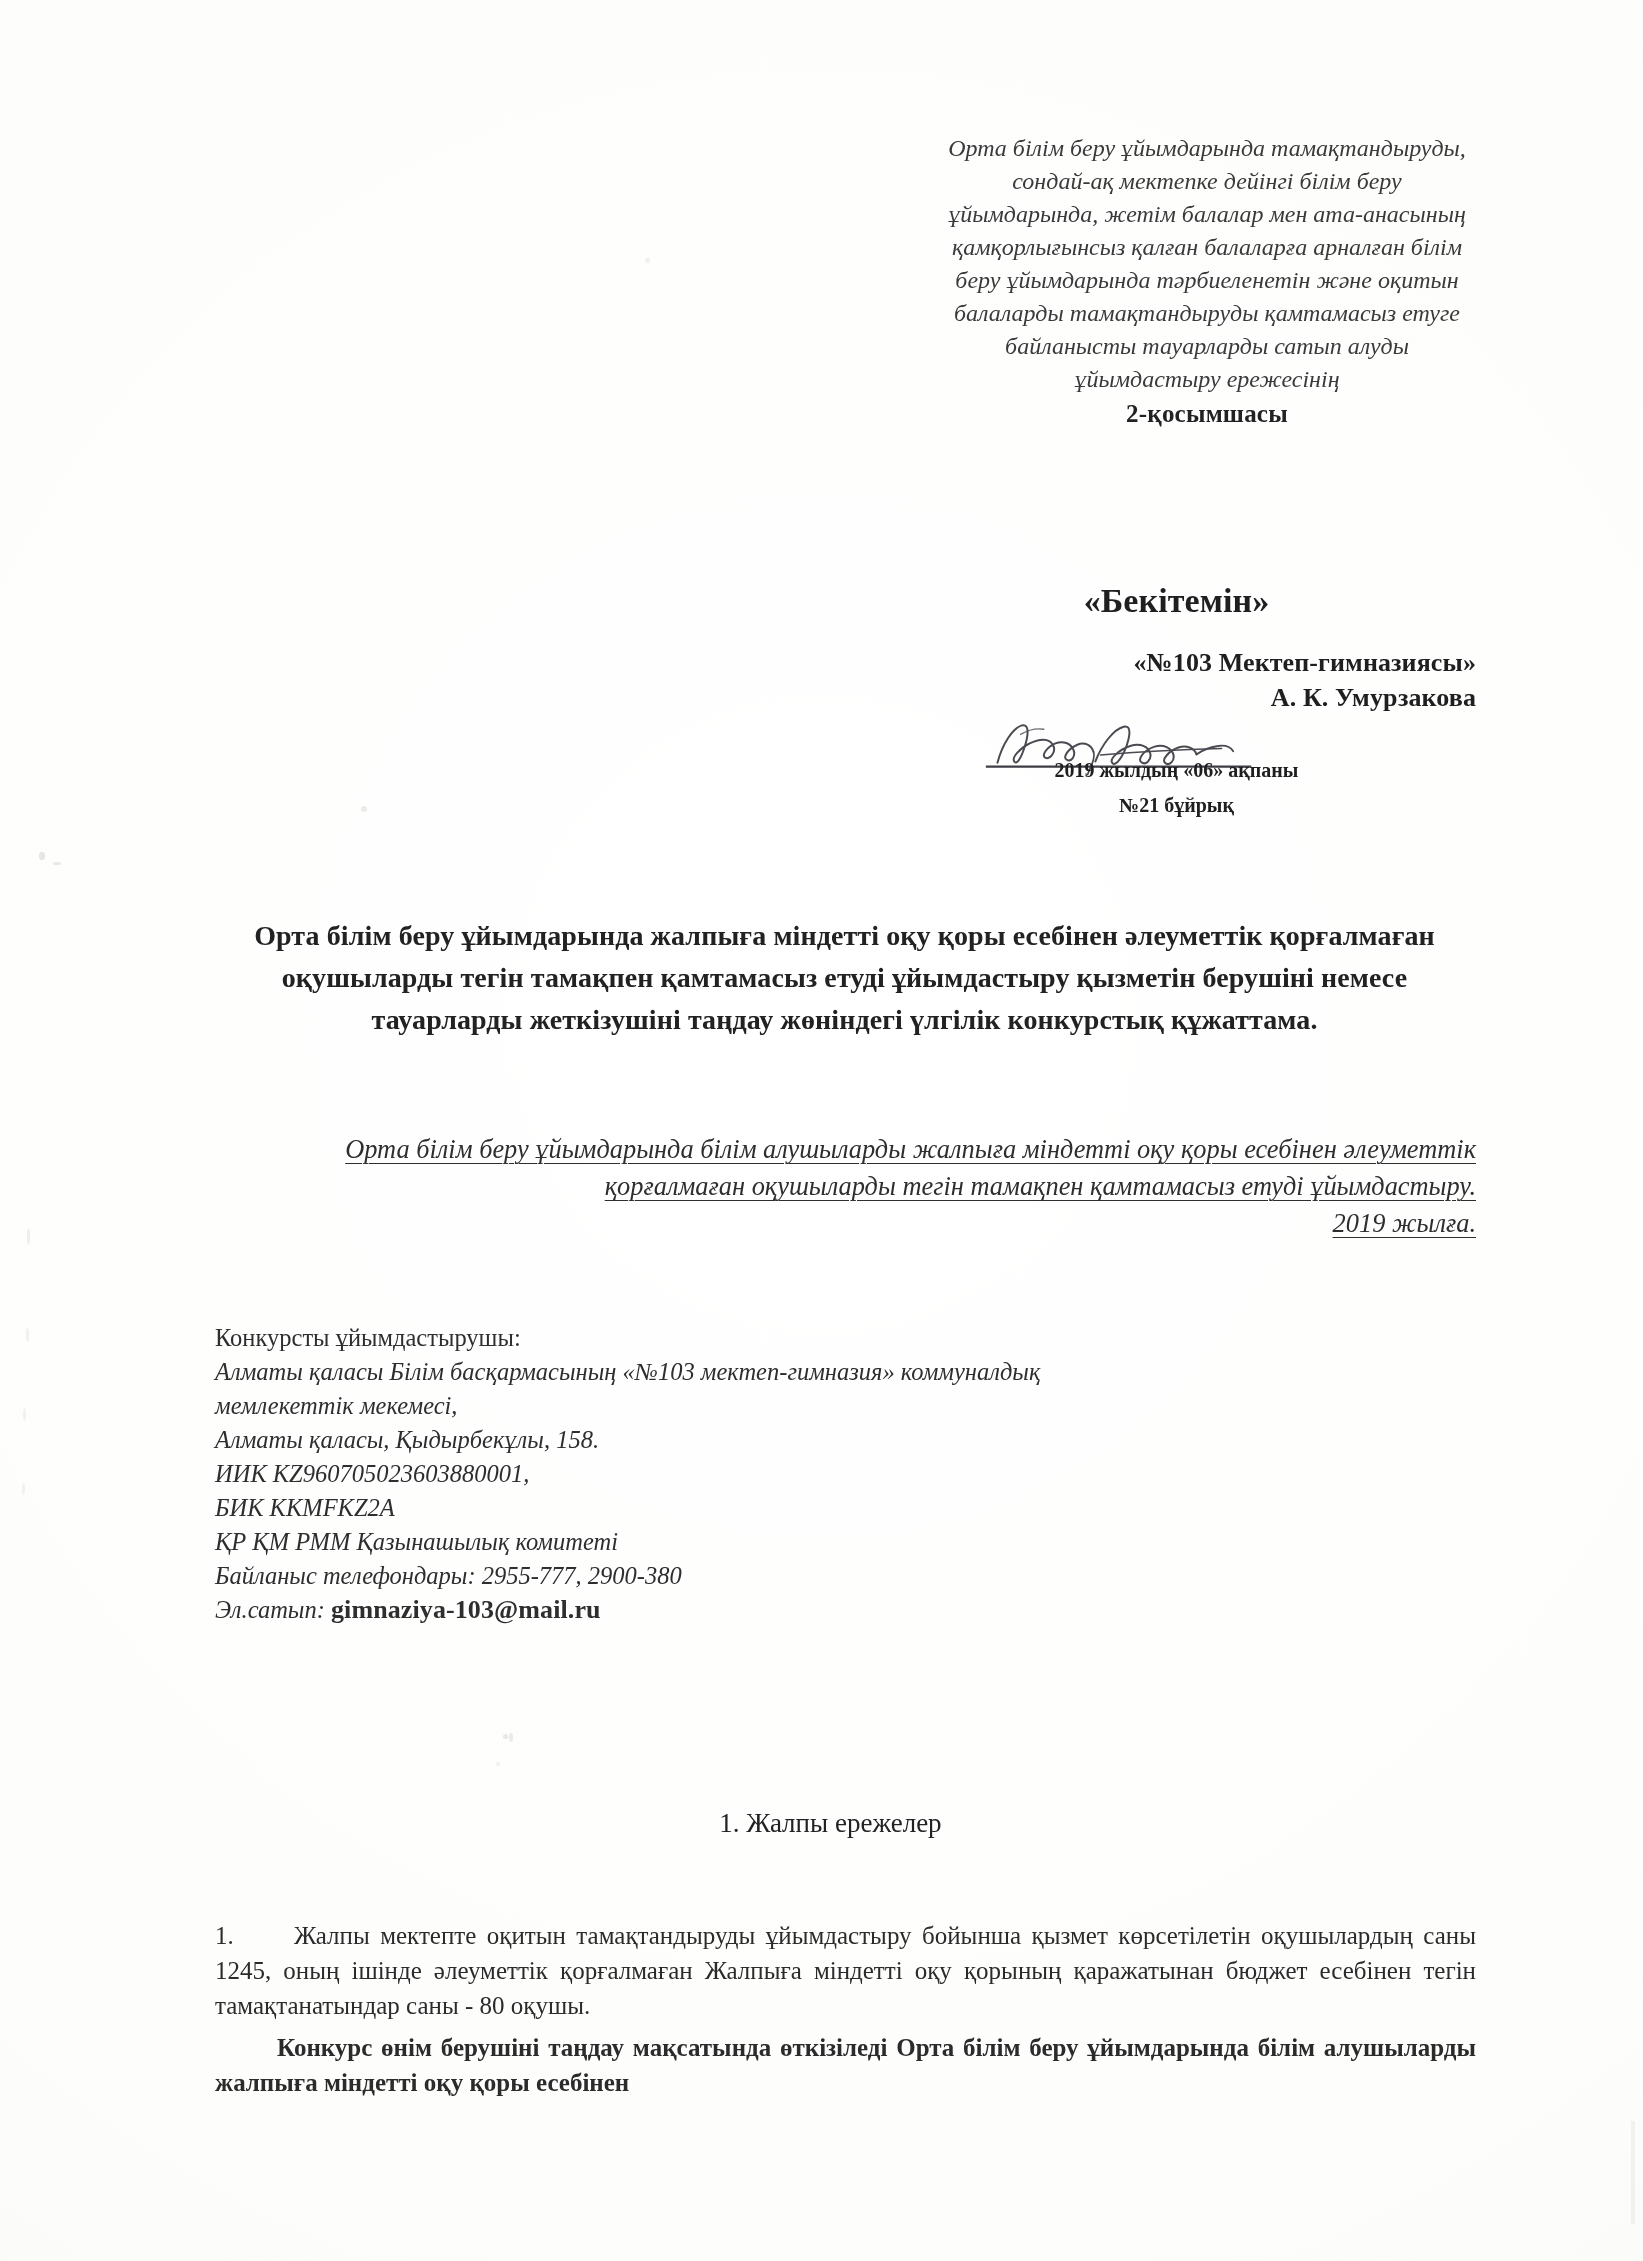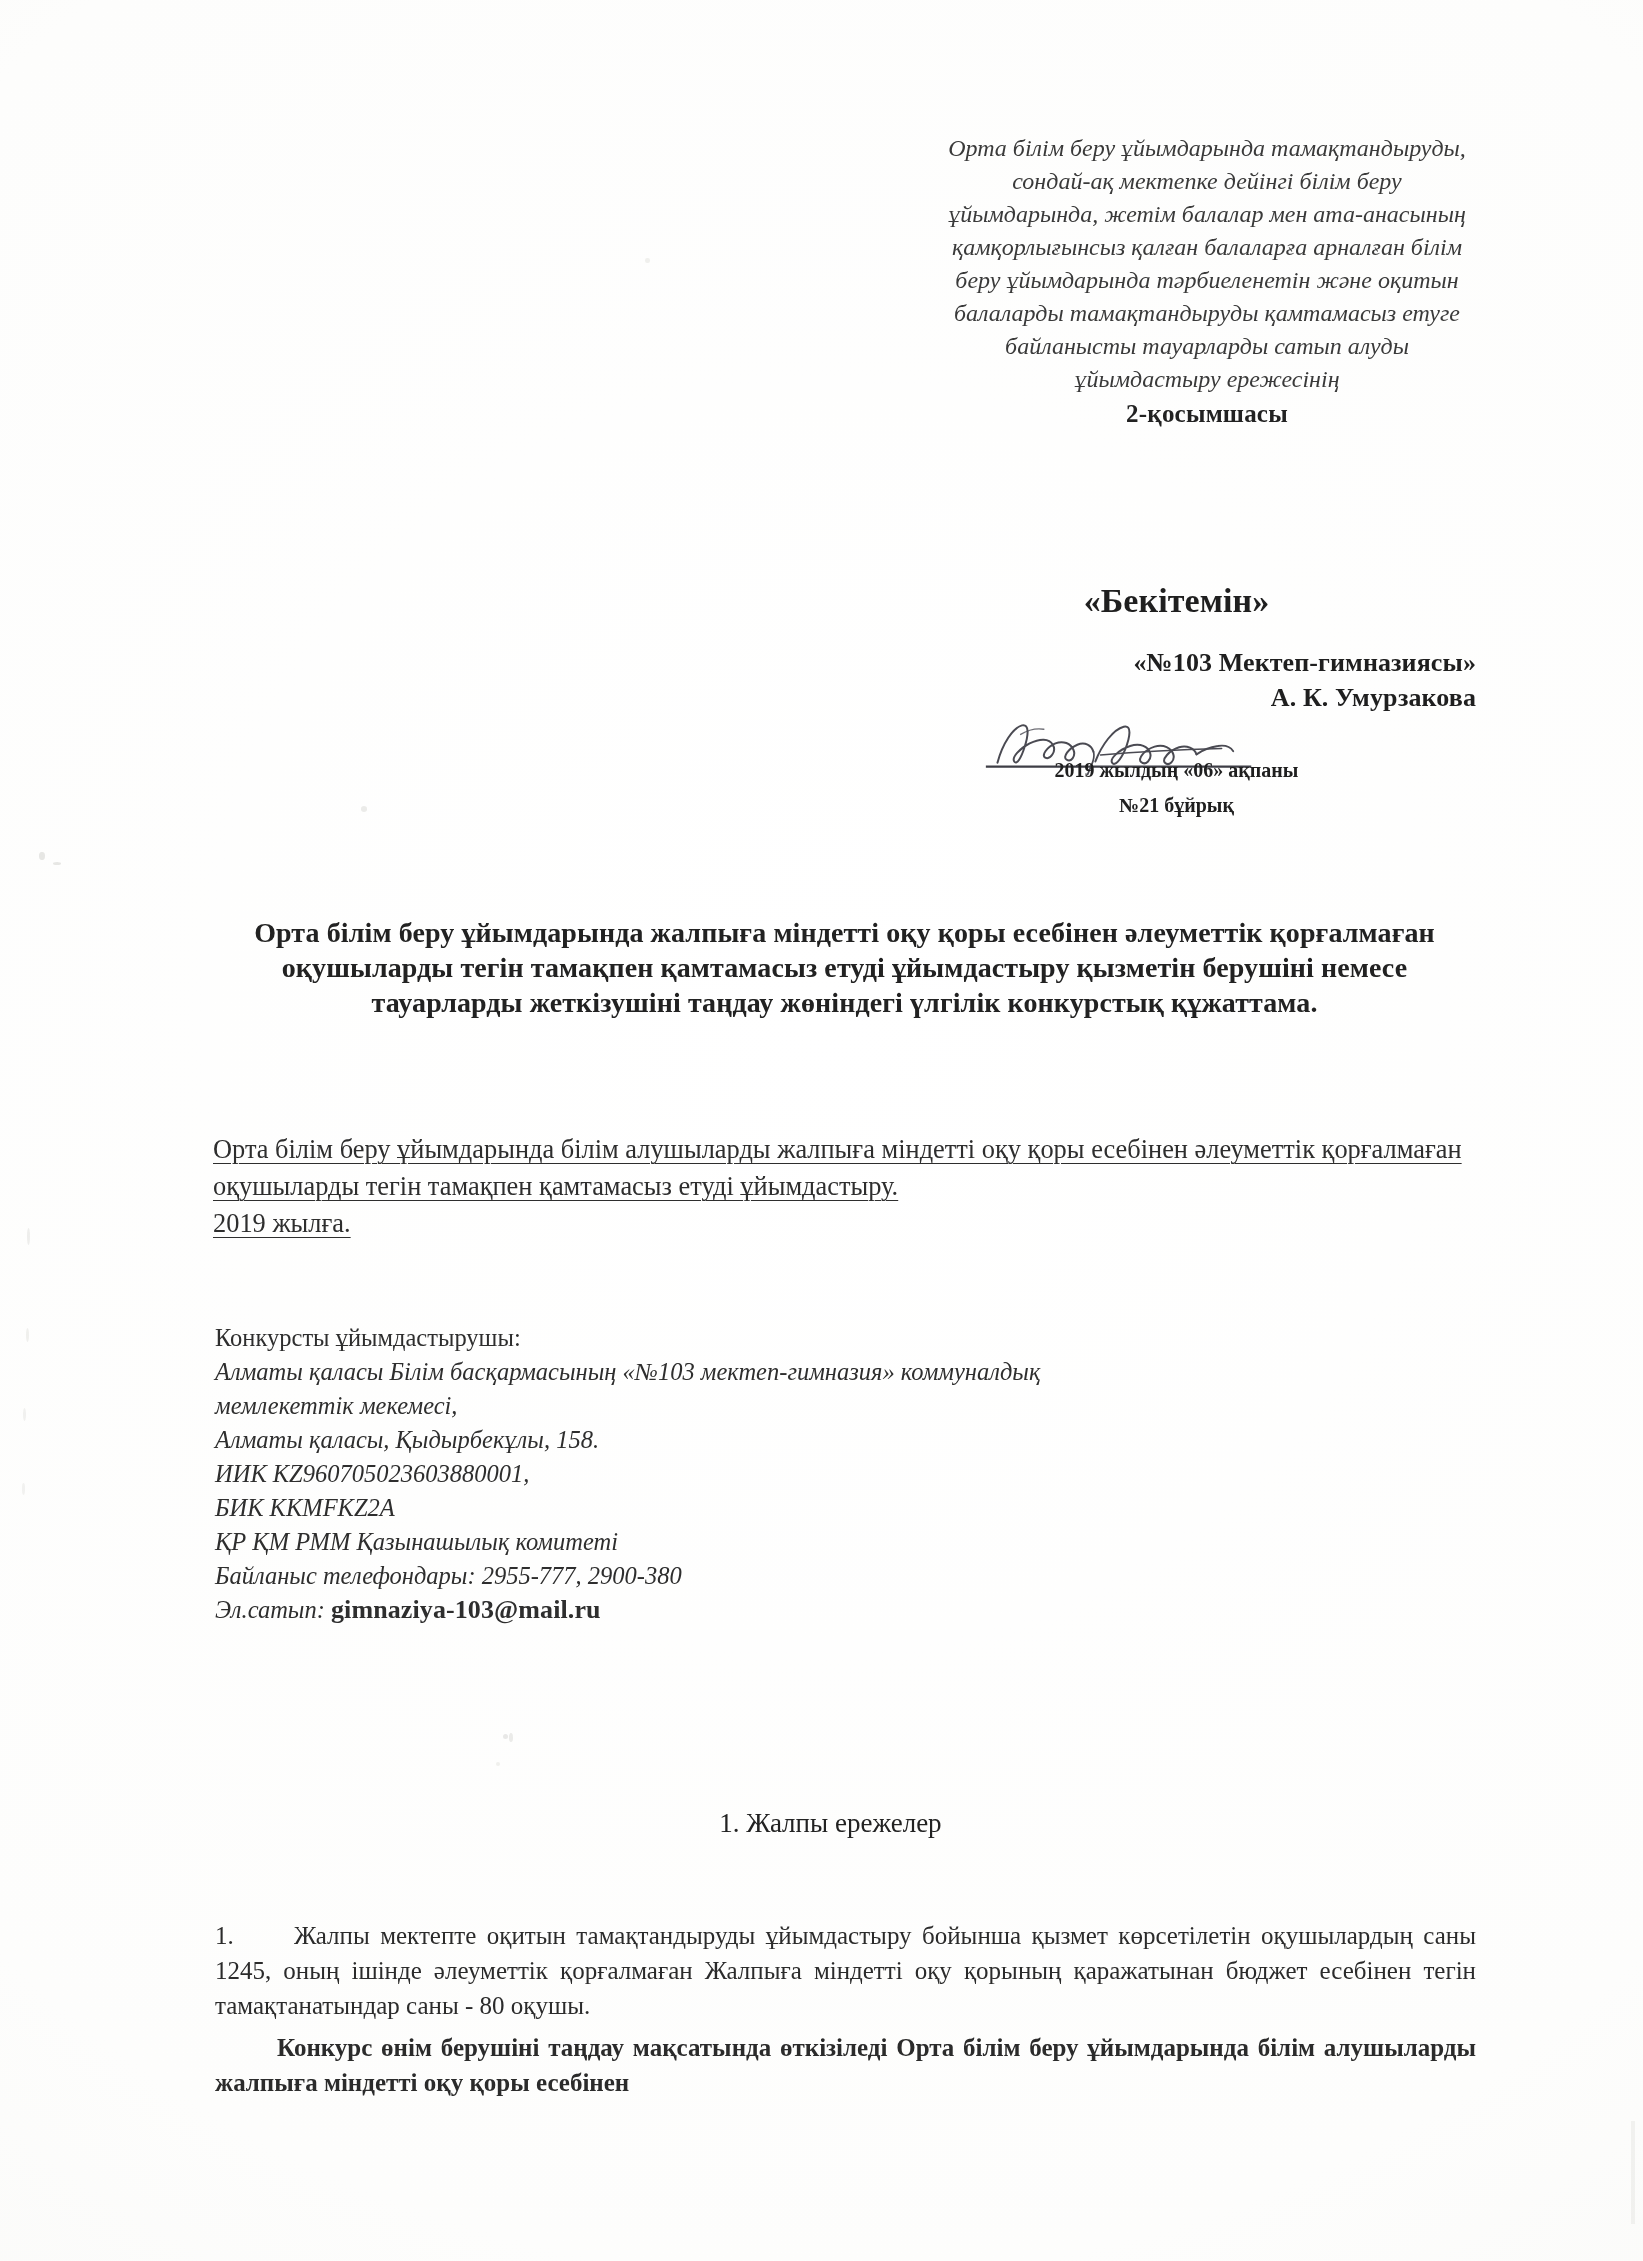--- a/index.html
+++ b/index.html
@@ -62,29 +62,29 @@
     position:absolute;left:877px;top:753px;width:599px;
     text-align:center;
     font-weight:bold;font-size:20px;line-height:35px;color:#1f1f1f;
   }
   #dateline .ln{display:block;}
 
   
   #maintitle{
     position:absolute;left:213px;top:915px;width:1263px;
     text-align:center;
-    font-weight:bold;font-size:28px;line-height:35px;color:#222;
+    font-weight:bold;font-size:28px;line-height:42px;color:#222;
     letter-spacing:0.1px;
   }
 
   
   #subtitle{
     position:absolute;left:213px;top:1131px;width:1263px;
-    text-align:left;
-    font-size:26.4px;line-height:37px;color:#2e2e2e;
+    text-align:right;
+    font-size:26.4px;line-height:37px;color:#2e2e2e;font-style:italic;
   }
   #subtitle .u{ text-decoration:underline; text-underline-offset:4.5px; text-decoration-thickness:1.3px;}
   #subtitle .yr{display:block;text-decoration:underline;text-underline-offset:4.5px;text-decoration-thickness:1.3px;}
 
   
   #org{
     position:absolute;left:215px;top:1321px;width:1096px;
     font-size:24.5px;line-height:34px;color:#2e2e2e;
   }
   #org .plain{font-style:normal;display:block;}

